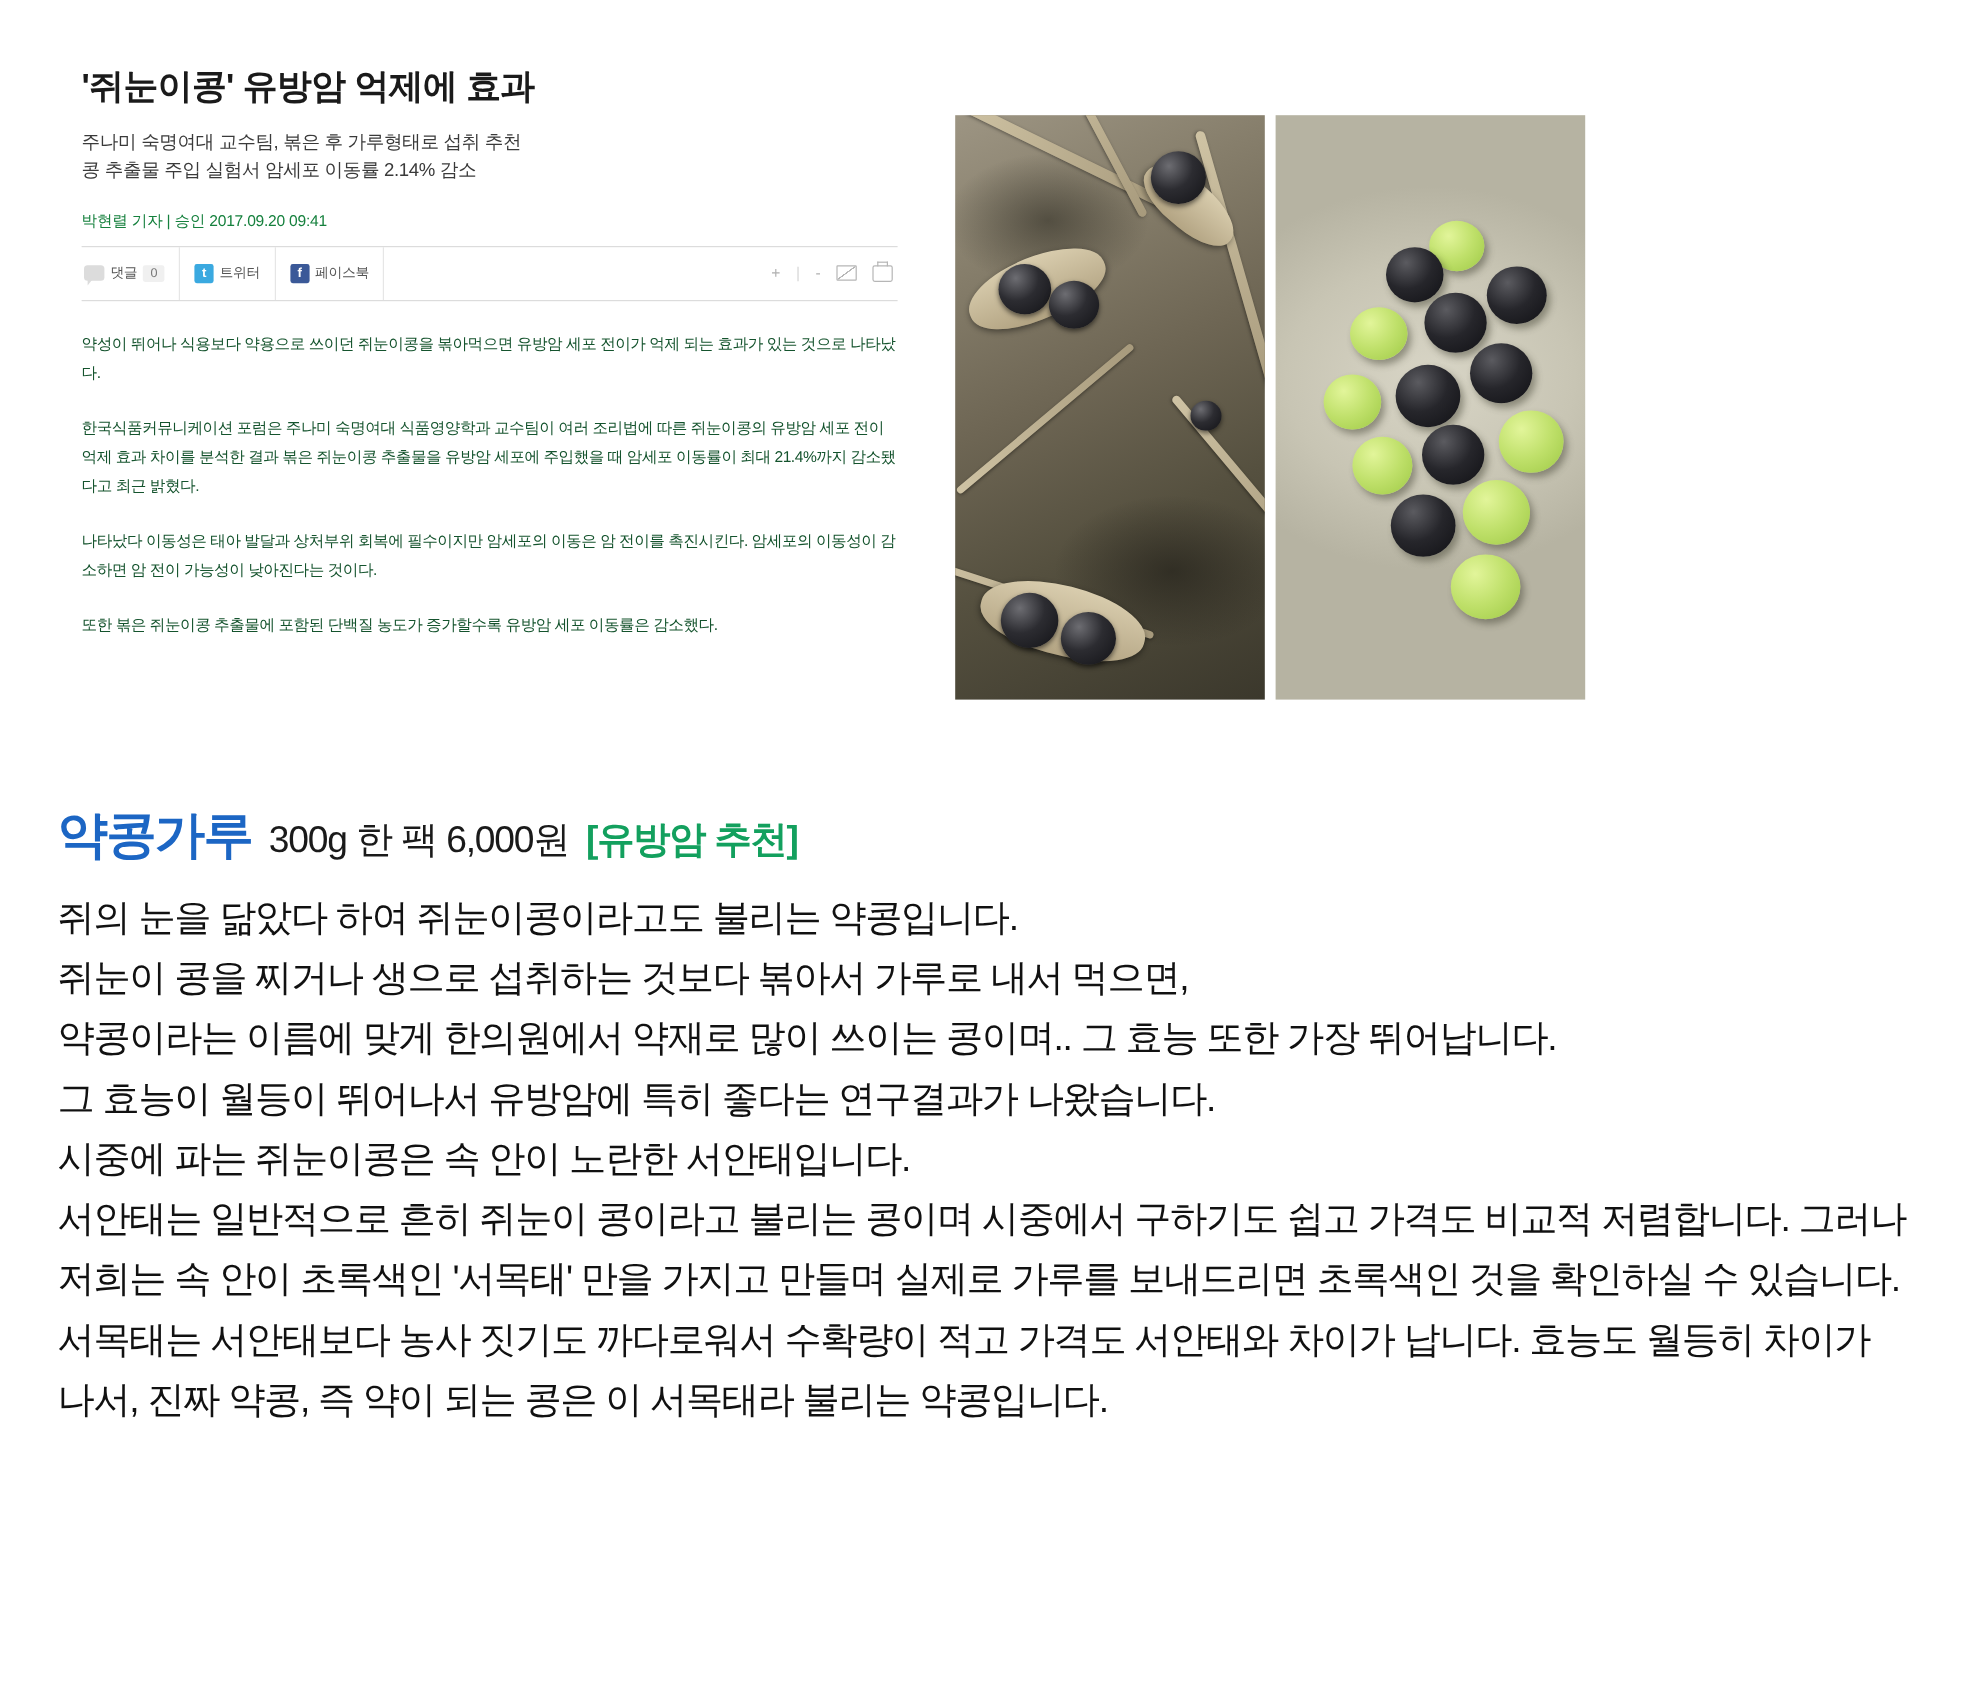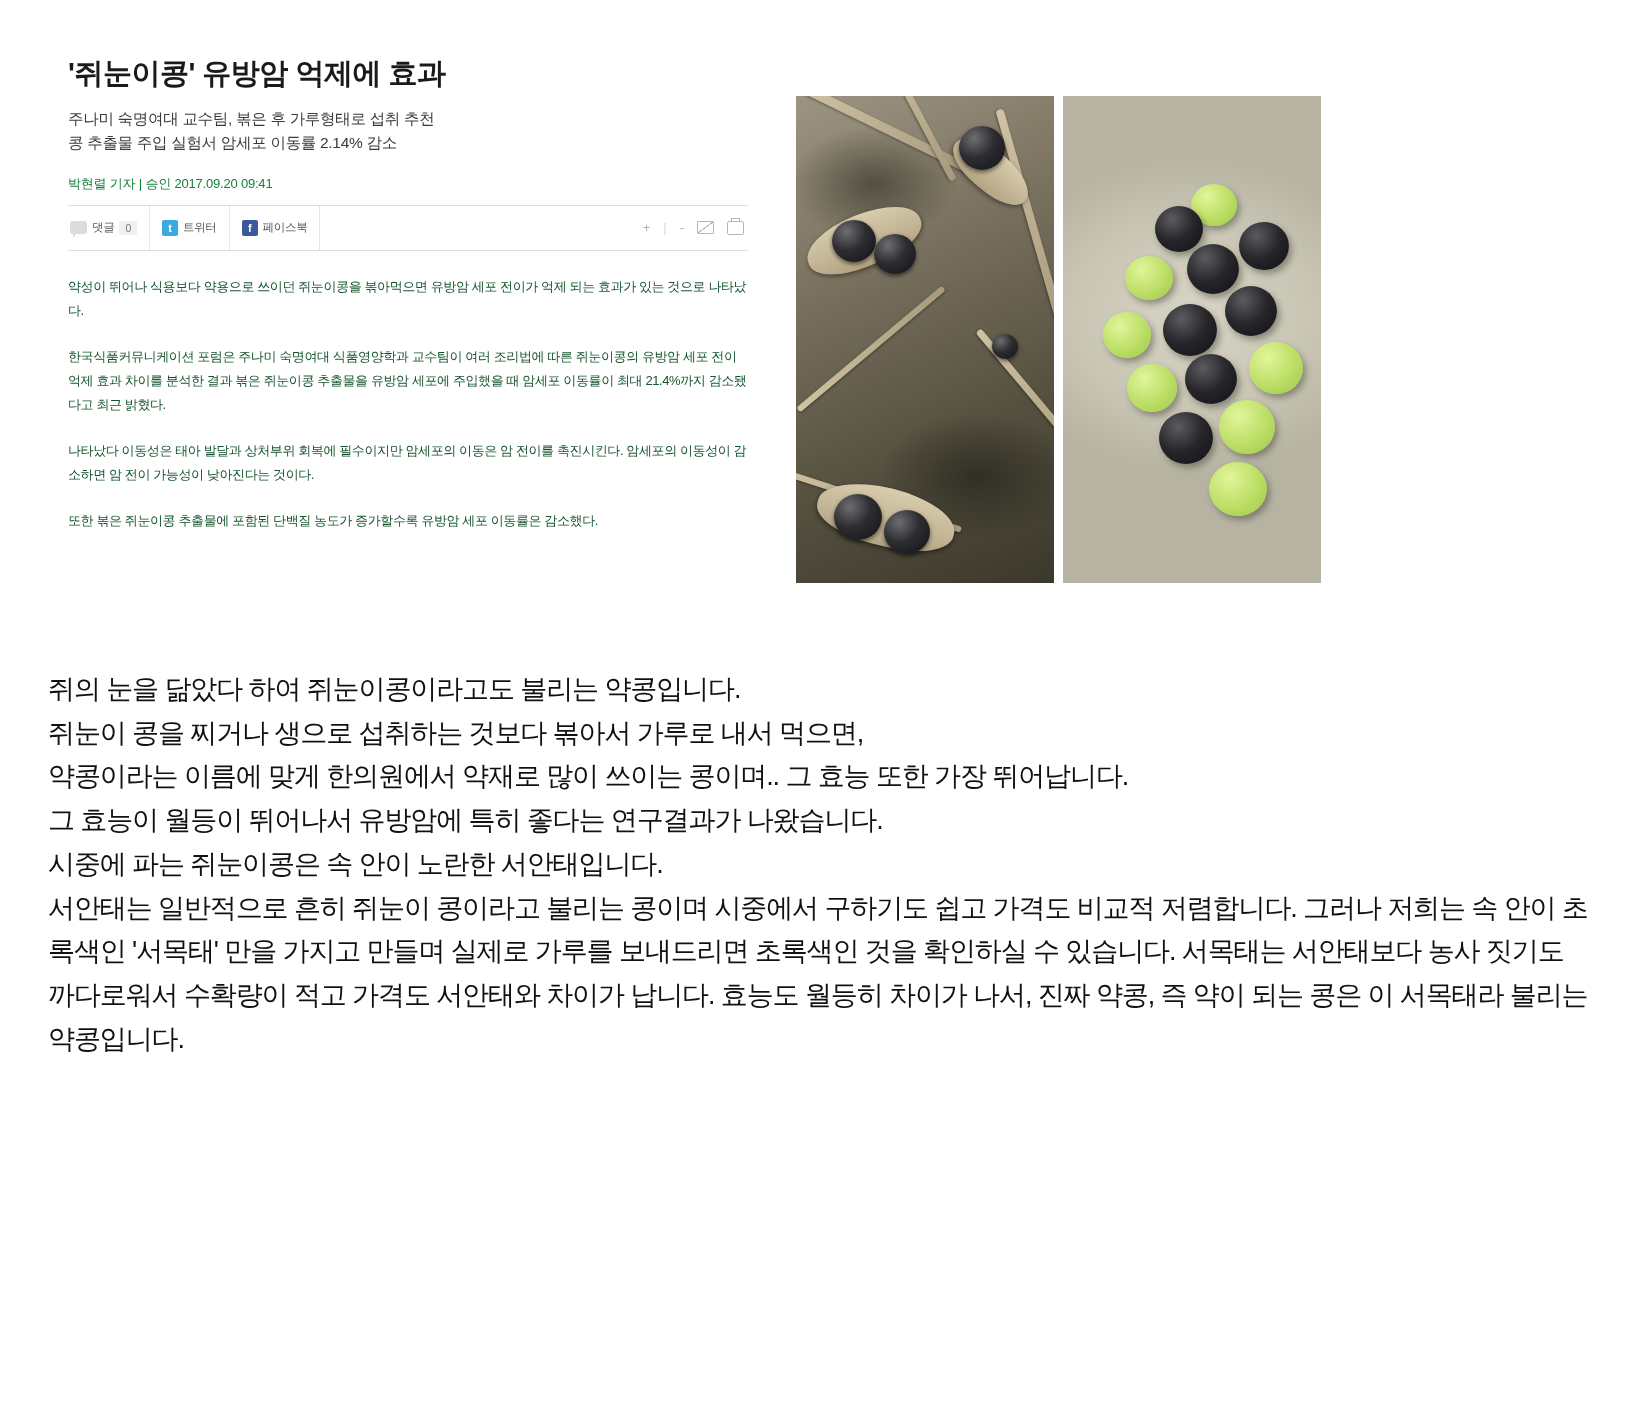--- a/index.html
+++ b/index.html
@@ -258,21 +258,21 @@
     letter-spacing: -1px;
   }
   .product-tag {
     font-size: 31px;
     font-weight: bold;
     color: #13a05e;
     letter-spacing: -1px;
   }
 
   .desc {
-    font-size: 27px;
+    font-size: 31px;
     line-height: 1.62;
     color: #111;
     letter-spacing: -1.1px;
   }
   .desc .line { display: block; }
   .desc .para { margin-top: 0; }
 </style>
 </head>
 <body>
 
@@ -358,20 +358,25 @@
         <div class="bean-g" style="left:186px; top:246px; width:54px; height:52px;"></div>
         <div class="bean-d" style="left:96px; top:316px; width:54px; height:52px;"></div>
         <div class="bean-g" style="left:156px; top:304px; width:56px; height:54px;"></div>
         <div class="bean-g" style="left:146px; top:366px; width:58px; height:54px;"></div>
       </div>
     </div>
   </div>
 
   <div class="product">
 
+    <div class="product-title-row">
+      <span class="product-name">약콩가루</span>
+      <span class="product-price">300g 한 팩 6,000원</span>
+      <span class="product-tag">[유방암 추천]</span>
+    </div>
 
     <div class="desc">
       <span class="line">쥐의 눈을 닮았다 하여 쥐눈이콩이라고도 불리는 약콩입니다.</span>
       <span class="line">쥐눈이 콩을 찌거나 생으로 섭취하는 것보다 볶아서 가루로 내서 먹으면,</span>
       <span class="line">약콩이라는 이름에 맞게 한의원에서 약재로 많이 쓰이는 콩이며.. 그 효능 또한 가장 뛰어납니다.</span>
       <span class="line">그 효능이 월등이 뛰어나서 유방암에 특히 좋다는 연구결과가 나왔습니다.</span>
       <span class="line">시중에 파는 쥐눈이콩은 속 안이 노란한 서안태입니다.</span>
       <span class="para">서안태는 일반적으로 흔히 쥐눈이 콩이라고 불리는 콩이며 시중에서 구하기도 쉽고 가격도 비교적 저렴합니다. 그러나 저희는 속 안이 초록색인 '서목태' 만을 가지고 만들며 실제로 가루를 보내드리면 초록색인 것을 확인하실 수 있습니다.  서목태는 서안태보다 농사 짓기도 까다로워서  수확량이 적고 가격도 서안태와 차이가 납니다. 효능도 월등히 차이가 나서, 진짜 약콩, 즉 약이 되는 콩은 이 서목태라 불리는 약콩입니다.</span>
     </div>
   </div>

